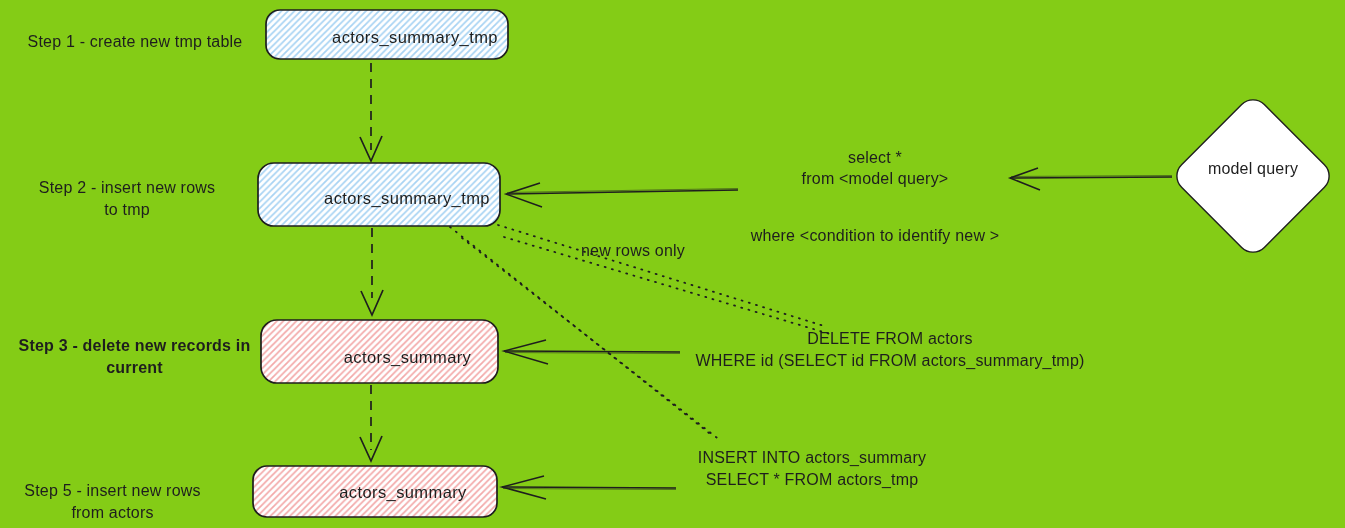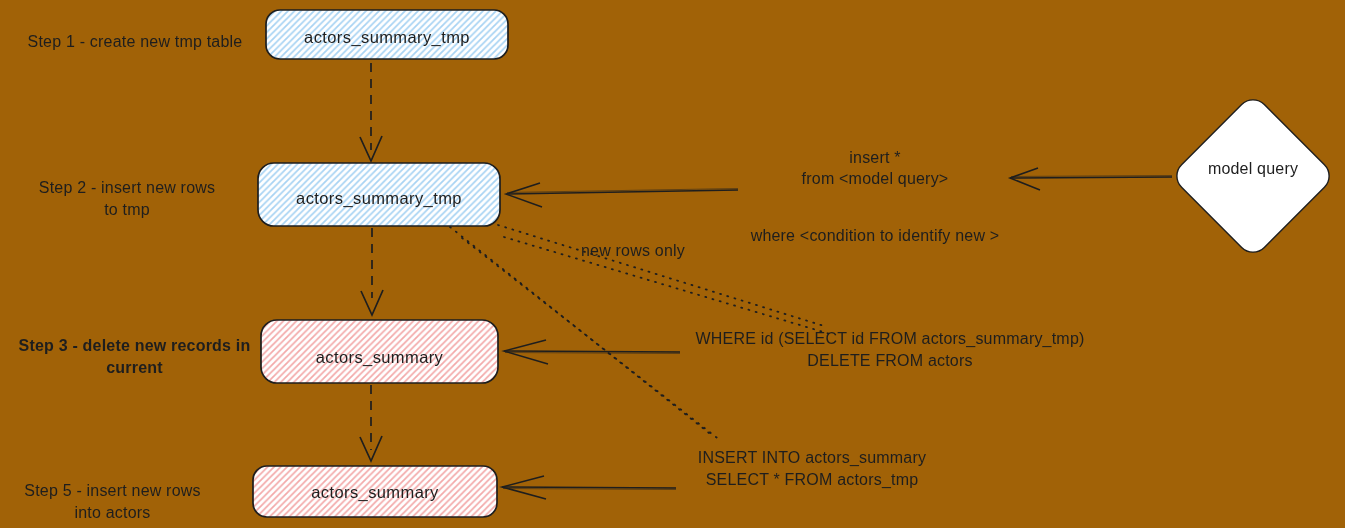--- a/index.html
+++ b/index.html
@@ -1,29 +1,29 @@
 <!DOCTYPE html>
 <html><head>
 <meta charset="utf-8">
 <style>
   * { margin:0; padding:0; box-sizing:border-box; }
   html,body { background:#ffffff; }
   body { font-family:"Liberation Sans", sans-serif; color:#1e1e1e; }
   .canvas {
     position:relative; width:1345px; height:528px;
-    background:#a16207; overflow:hidden;
+    background:#84cc16; overflow:hidden;
   }
   .canvas > svg { position:absolute; left:0; top:0; }
   .txt {
     position:absolute; text-align:center; color:#1e1e1e;
     font-size:16px; line-height:21px; letter-spacing:0.2px;
     white-space:pre; pointer-events:none;
   }
   .step-label { line-height:22px; }
-  .node-label { font-size:16.5px; line-height:20px; letter-spacing:0.4px; }
+  .node-label { font-size:16.5px; line-height:20px; letter-spacing:0.4px;margin-left:28px; }
   .sql { line-height:22px; }
 </style>
 </head>
 <body>
 
 <div class="canvas">
 
   <svg width="1345" height="528" viewBox="0 0 1345 528">
     <defs>
       <pattern id="hatchBlue" width="6.5" height="6.5" patternUnits="userSpaceOnUse">
@@ -85,39 +85,39 @@
     <div class="txt step-label" style="position:static;">to tmp</div>
   </div>
 
   <div style="position:absolute; left:12px; top:335px; width:245px;font-weight:bold;">
     <div class="txt step-label" style="position:static;">Step 3 - delete new records in</div>
     <div class="txt step-label" style="position:static;">current</div>
   </div>
 
   <div style="position:absolute; left:5px; top:480px; width:215px;">
     <div class="txt step-label" style="position:static;">Step 5 - insert new rows</div>
-    <div class="txt step-label" style="position:static;">into actors</div>
+    <div class="txt step-label" style="position:static;">from actors</div>
   </div>
 
   <div class="txt node-label" style="left:266px; top:27px;  width:242px;">actors_summary_tmp</div>
   <div class="txt node-label" style="left:258px; top:188px; width:242px;">actors_summary_tmp</div>
   <div class="txt node-label" style="left:261px; top:347px; width:237px;">actors_summary</div>
   <div class="txt node-label" style="left:253px; top:482px; width:244px;">actors_summary</div>
 
   <div class="txt" style="left:553px; top:197px; width:160px;margin-top:43px;">new rows only</div>
 
   <div style="position:absolute; left:720px; top:147px; width:310px;">
-    <div class="txt" style="position:static;">insert *</div>
+    <div class="txt" style="position:static;">select *</div>
     <div class="txt" style="position:static;">from &lt;model query&gt;</div>
     <div class="txt" style="position:static;margin-top:36px;">where &lt;condition to identify new &gt;</div>
   </div>
 
   <div style="position:absolute; left:680px; top:328px; width:420px;">
+    <div class="txt sql" style="position:static;">DELETE FROM actors</div>
     <div class="txt sql" style="position:static;">WHERE id (SELECT id FROM actors_summary_tmp)</div>
-    <div class="txt sql" style="position:static;">DELETE FROM actors</div>
   </div>
 
   <div style="position:absolute; left:662px; top:447px; width:300px;">
     <div class="txt sql" style="position:static;">INSERT INTO actors_summary</div>
     <div class="txt sql" style="position:static;">SELECT * FROM actors_tmp</div>
   </div>
 
   <div class="txt" style="left:1178px; top:158px; width:150px;">model query</div>
 
 </div>

